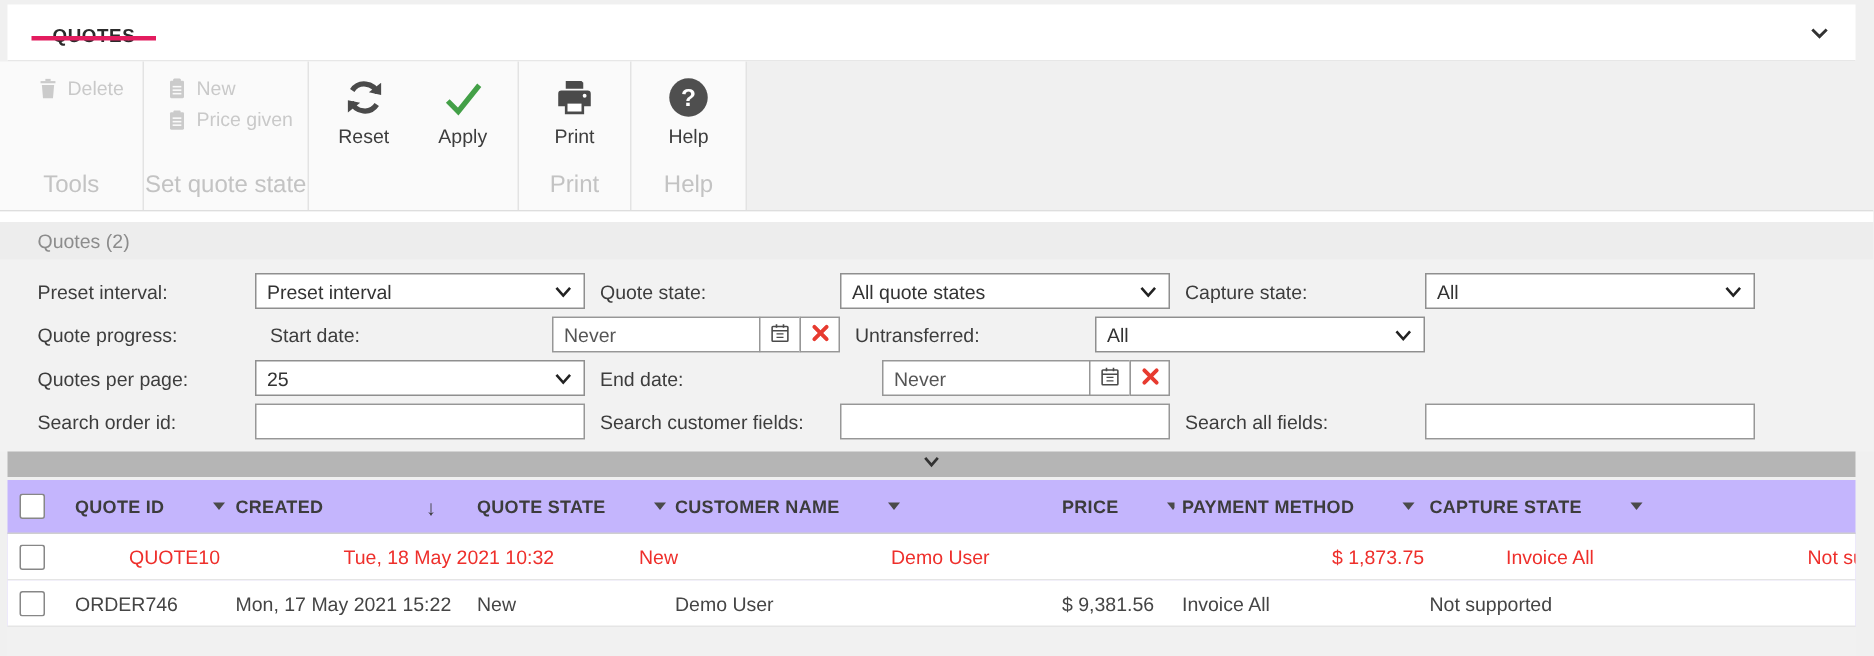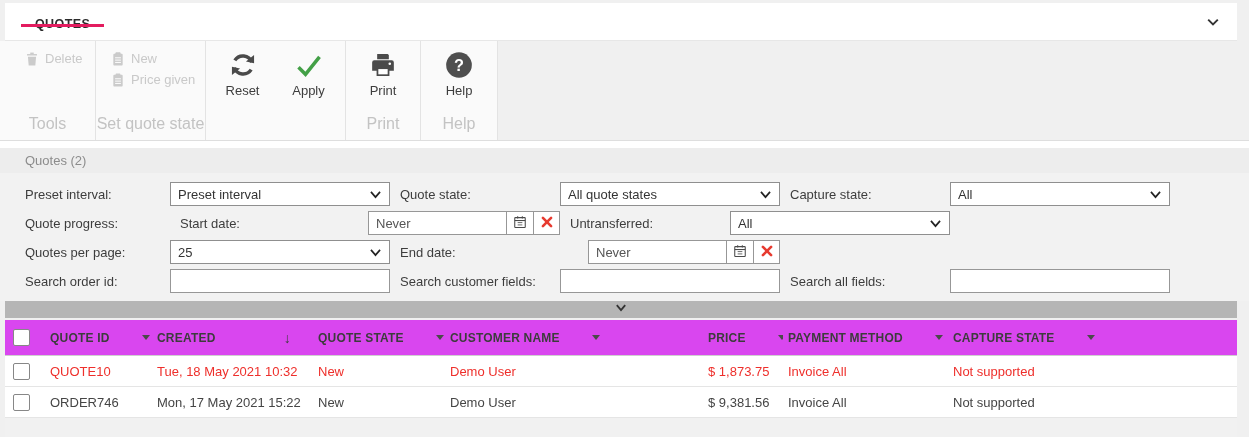--- a/index.html
+++ b/index.html
@@ -102,30 +102,30 @@
     cursor:pointer; padding:0;
   }
   .icon-btn svg { width:14px; height:14px; }
   
   .collapse-bar {
     margin:0 12px 0 5px; height:17px; background:#b5b5b5;
     display:flex; align-items:center; justify-content:center; cursor:pointer;
   }
   .collapse-bar svg { width:14px; height:14px; }
   
-  .grid-wrap { margin:2px 12px 0 5px; background:#d946ef; }
+  .grid-wrap { margin:2px 12px 0 5px; background:#c4b5fd; }
   .trow {
     display:grid;
     grid-template-columns:40px 107px 161px 132px 258px 80px 165px 1fr;
     align-items:center;
   }
   .thead { height:36px; font-weight:700; font-size:12px; color:#3c3c3c;
            border-bottom:1px solid #cfcfcf; letter-spacing:.2px; }
   .tdata { height:31px; font-size:13px; border-bottom:1px solid #e5e5e5; background:#fff; }
-  .tdata.red { color:#ee2f2b; }
+  .tdata.red { color:#ee2f2b;gap:36px; }
   .tdata.normal { color:#454545; }
   .cell { padding-left:5px; display:flex; align-items:center; overflow:hidden; white-space:nowrap; }
   .cell-check { padding-left:8px; }
   .checkbox {
     appearance:none; -webkit-appearance:none;
     width:17px; height:17px; border:1px solid #878787; background:#fff;
     border-radius:2px; cursor:pointer;
   }
   .caret {
     width:0; height:0; margin-left:32px;

